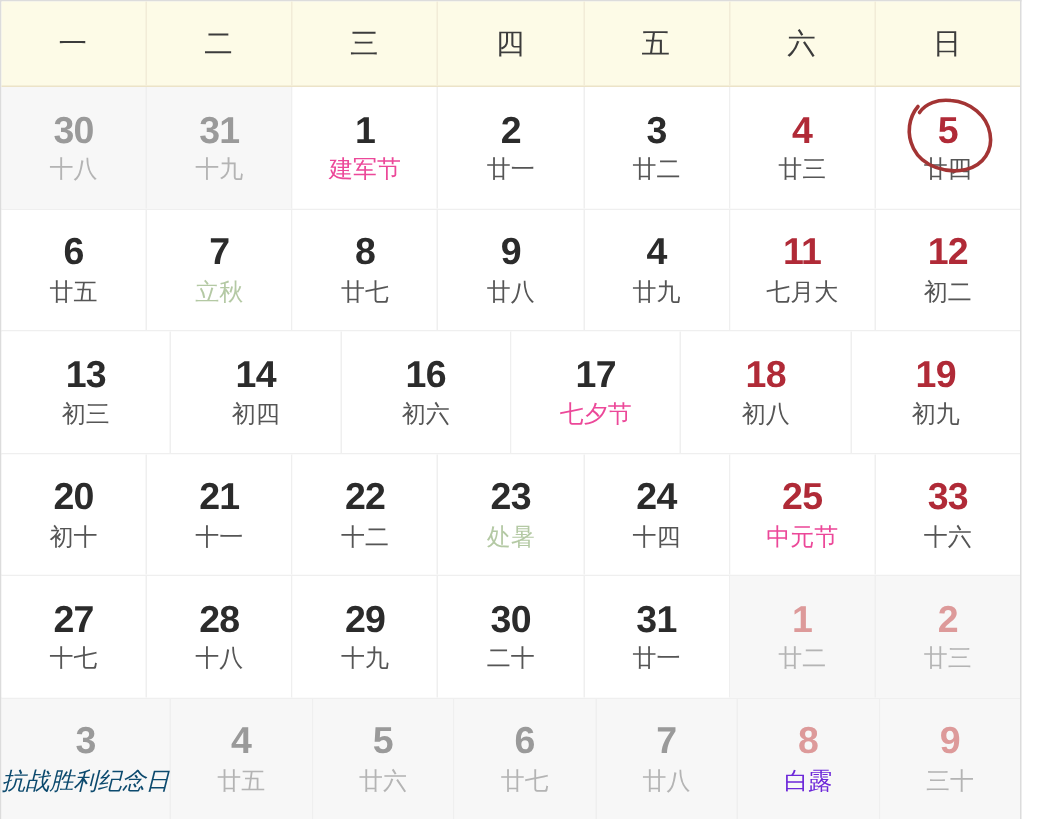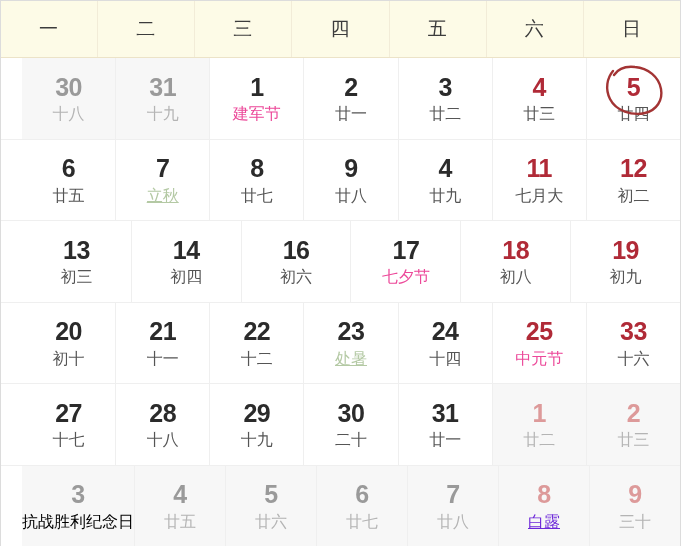--- a/index.html
+++ b/index.html
@@ -50,21 +50,20 @@
   .weeks {
     display: flex;
     flex-direction: column;
     flex: 1 1 auto;
   }
   .week {
     display: flex;
     flex: 1 1 0;
     border-bottom: 1px solid #efefef;
     box-sizing: border-box;
-    padding-left: 21px;
   }
   .week:last-child { border-bottom: none; }
 
   .day {
     flex: 1 1 0;
     position: relative;
     box-sizing: border-box;
     border-right: 1px solid #efefef;
     display: flex;
     flex-direction: column;
@@ -93,22 +92,22 @@
 
   
   .day.weekend .num { color: #b02a37; }
   
   .day.out .num { color: #9a9a9a; }
   .day.out .sub { color: #b4b4b4; }
   .day.out.weekend .num { color: #dd9a9a; }
 
   
   .sub.festival { color: #ec4899; }
-  .sub.term { color: #b4c9a4; text-decoration: underline; }
-  .day.out .sub.festival { color: #000000; }
+  .sub.term { color: #b4c9a4; }
+  .day.out .sub.festival { color: #0c4a6e; font-style: italic; }
   .day.out .sub.term { color: #6d28d9; }
 
   
   .circle-mark {
     position: absolute;
     left: 50%;
     top: 50%;
     width: 64px;
     height: 58px;
     margin-left: -32px;

